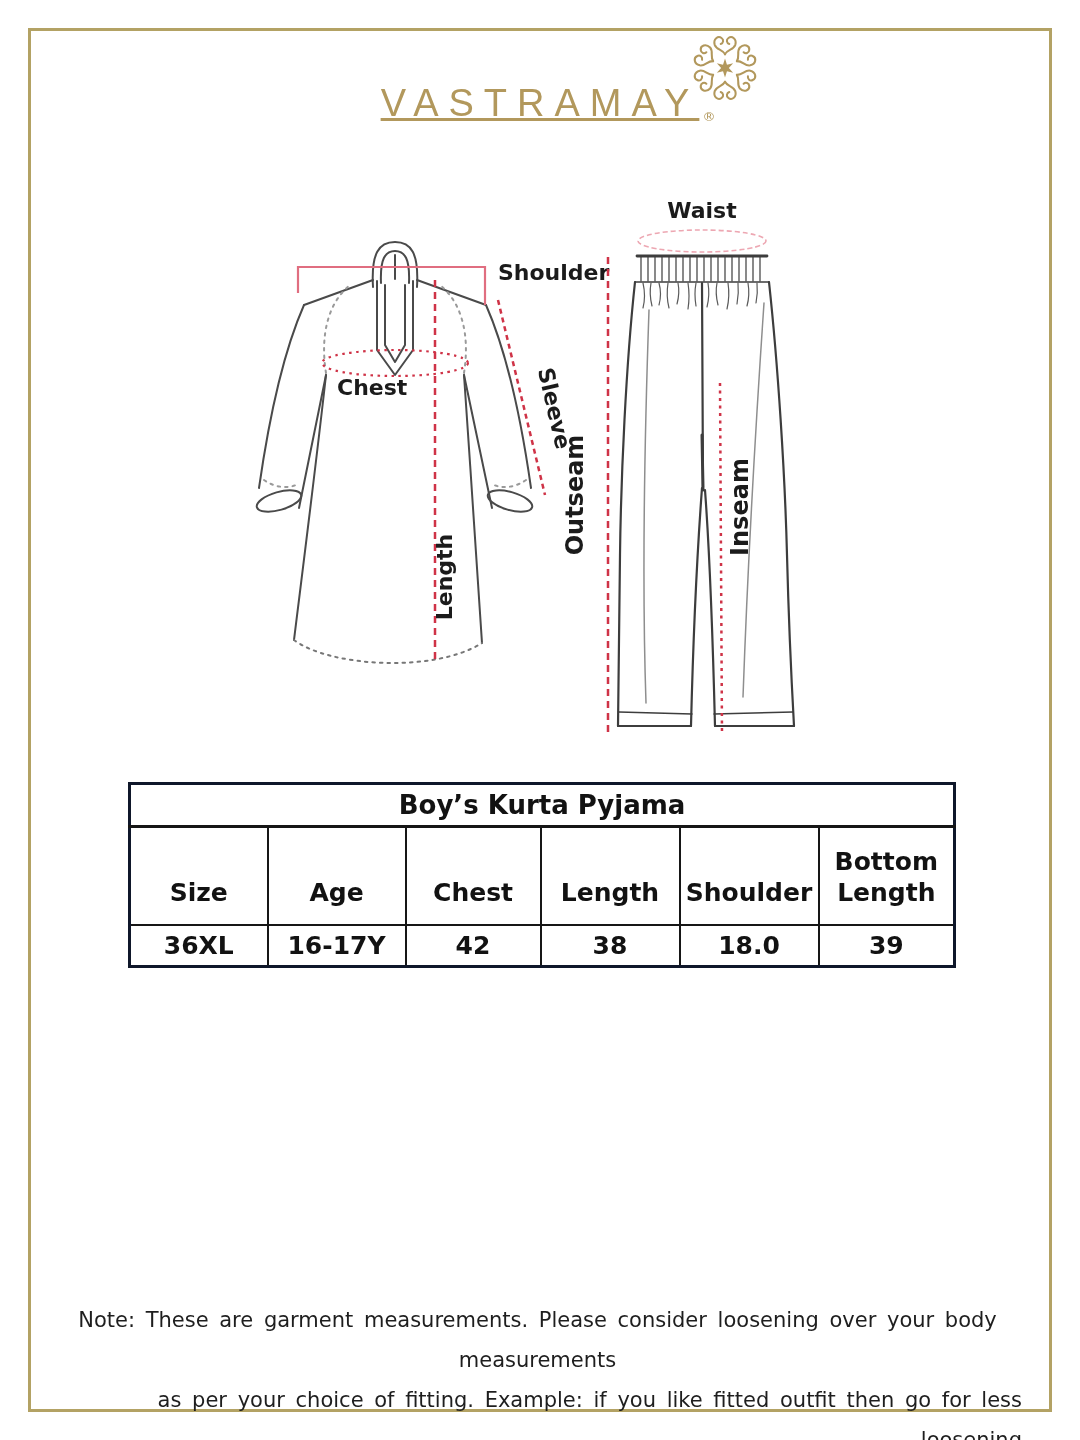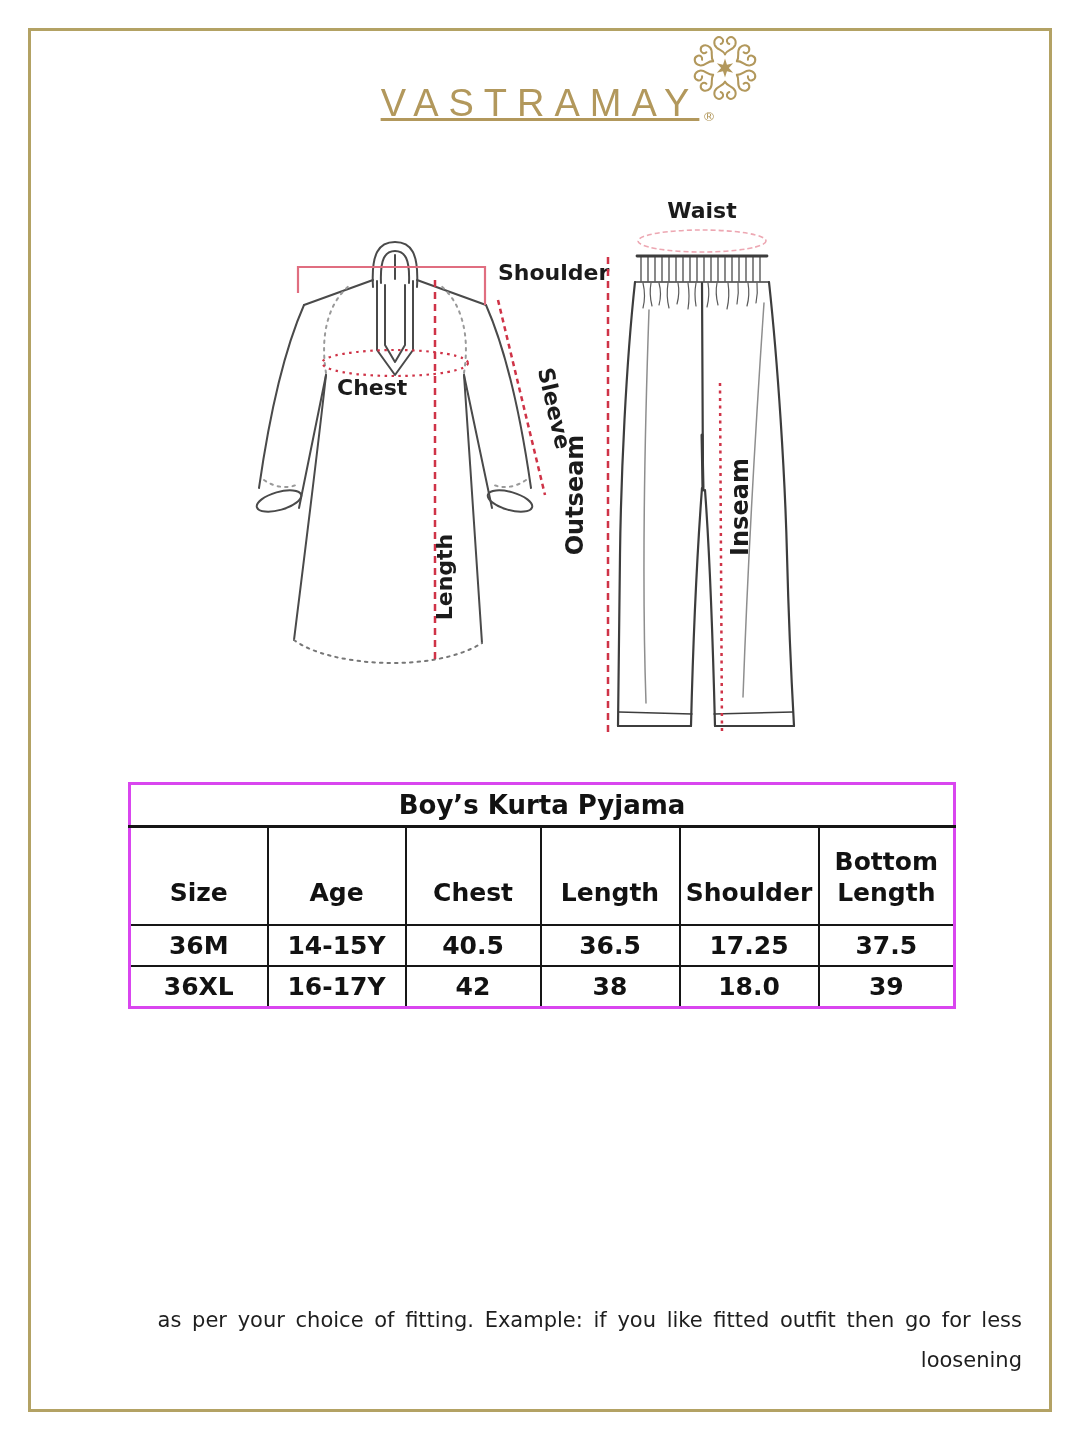--- a/index.html
+++ b/index.html
@@ -31,21 +31,21 @@
     font-size:22px;font-weight:700;fill:#1b1b1b;
   }
   .measure-label-lg{
     font-family:"DejaVu Sans","Liberation Sans",sans-serif;
     font-size:24px;font-weight:700;fill:#1b1b1b;
   }
   
   .size-table{
     position:absolute;left:128px;top:782px;width:825px;
     border-collapse:collapse;table-layout:fixed;
-    border:3px solid #d946ef;color:#121212;
+    border:3px solid #0f172a;color:#121212;
     font-family:"DejaVu Sans","Liberation Sans",sans-serif;
   }
   .size-table th,.size-table td{
     border:2px solid #161616;text-align:center;padding:0;overflow:hidden;
   }
   .title-row th{height:40px;font-size:26px;font-weight:700;border-bottom-width:3px;}
   .subtitle-row th{height:42px;font-size:20px;font-weight:700;}
   .head-row th{
     height:80px;font-size:25px;font-weight:700;
     vertical-align:bottom;padding-bottom:16px;line-height:1.25;
@@ -178,33 +178,26 @@
     </tr>
     <tr class="head-row">
       <th>Size</th>
       <th>Age</th>
       <th>Chest</th>
       <th>Length</th>
       <th>Shoulder</th>
       <th>Bottom Length</th>
     </tr>
     <tr class="data-row">
-      <td>36M</td>
-      <td>14-15Y</td>
-      <td>40.5</td>
-      <td>36.5</td>
-      <td>17.25</td>
-      <td>37.5</td>
-    </tr>
-    <tr class="data-row">
       <td>36XL</td>
       <td>16-17Y</td>
       <td>42</td>
       <td>38</td>
       <td>18.0</td>
       <td>39</td>
     </tr>
   </tbody>
 </table>
 
 <div class="note">
+  <div class="l1">Note: These are garment measurements. Please consider loosening over your body measurements</div>
   <div class="l2">as per your choice of fitting. Example: if you like fitted outfit then go for less loosening</div>
 </div>
 
 </body></html>

